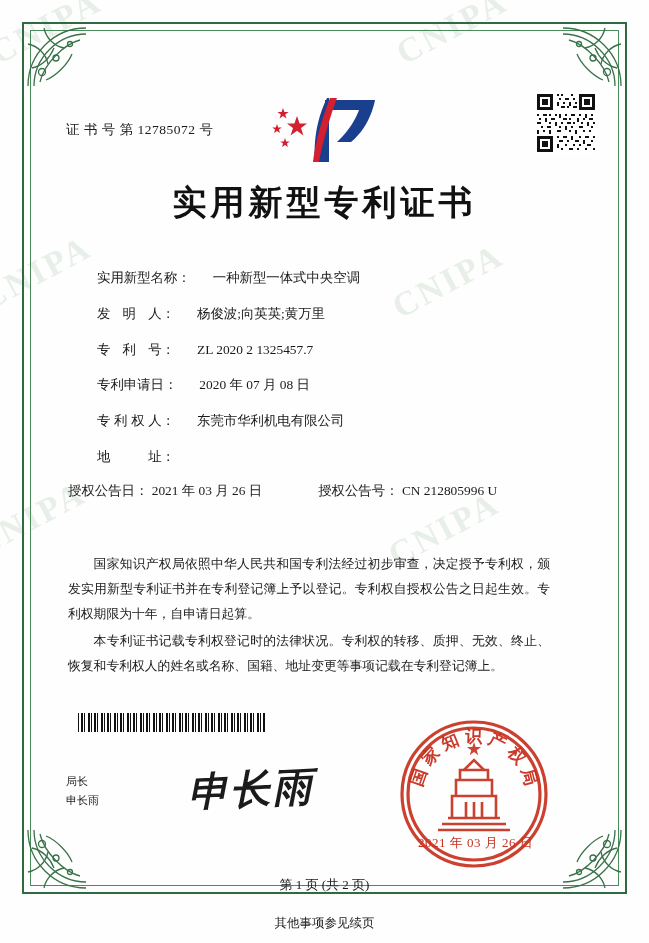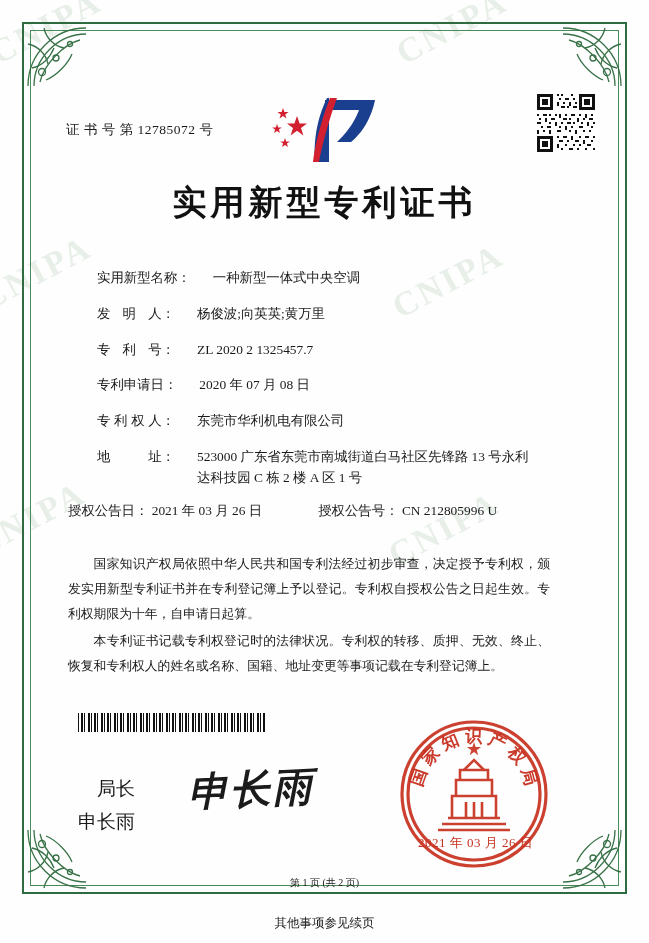--- a/index.html
+++ b/index.html
@@ -165,24 +165,23 @@
       #111 0px, #111 1px, #fff 1px, #fff 3px,
       #111 3px, #111 5px, #fff 5px, #fff 6px,
       #111 6px, #111 7px, #fff 7px, #fff 10px,
       #111 10px, #111 12px, #fff 12px, #fff 13px
     );
   }
 
   
   .sig-block {
     position: absolute;
-    left: 78px; top: 772px;
-    font-size: 19px;
+    left: 66px; top: 772px;
+    font-size: 11px;
     line-height: 1.75;
-    text-align: right;
   }
   .sig-script {
     position: absolute;
     left: 188px; top: 762px;
     font-family: "DejaVu Serif", serif;
     font-size: 40px;
     font-style: italic;
     font-weight: bold;
     letter-spacing: 2px;
     color: #1b1b1b;
@@ -201,21 +200,21 @@
     font-size: 13px;
     color: #c8301f;
     letter-spacing: 0.5px;
     white-space: nowrap;
   }
 
   .page-no {
     position: absolute;
     left: 0; right: 0; top: 876px;
     text-align: center;
-    font-size: 10px;
+    font-size: 13px;
     color: #1a1a1a;
   }
 
   .footer-note {
     position: absolute;
     left: 0; right: 0; top: 915px;
     text-align: center;
     font-size: 12.5px;
     color: #1a1a1a;
   }
@@ -439,24 +438,20 @@
         <span>人：</span>
       </div>
       <div class="value">东莞市华利机电有限公司</div>
     </div>
 
     <div class="row tight">
       <div class="label">
         <span>地</span>
         <span>址：</span>
       </div>
-      <div class="value">
-        <span class="sub">523000 广东省东莞市南城街道白马社区先锋路 13 号永利</span>
-        <span class="sub">达科技园 C 栋 2 楼 A 区 1 号</span>
-      </div>
     </div>
 
     <div class="row two-col">
       <div class="seg1">
         <span>授权公告日：</span>
         <span>2021 年 03 月 26 日</span>
       </div>
       <div class="seg2">
         <span>授权公告号：</span>
         <span>CN 212805996 U</span>

